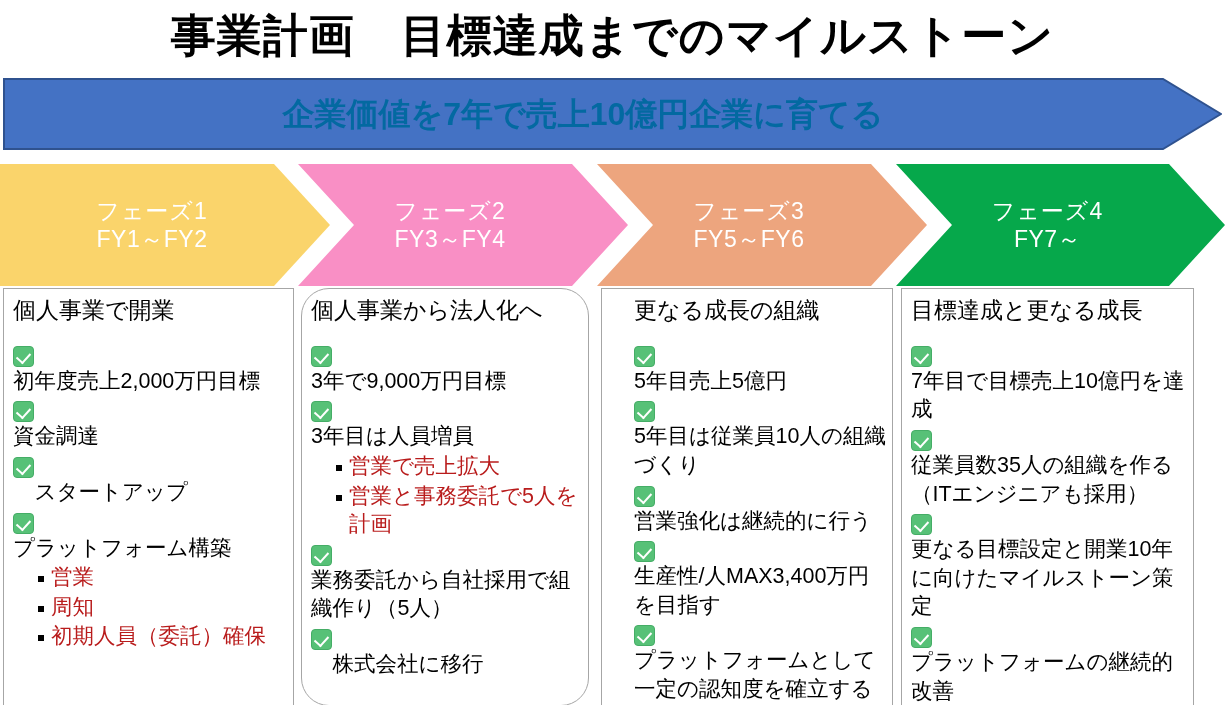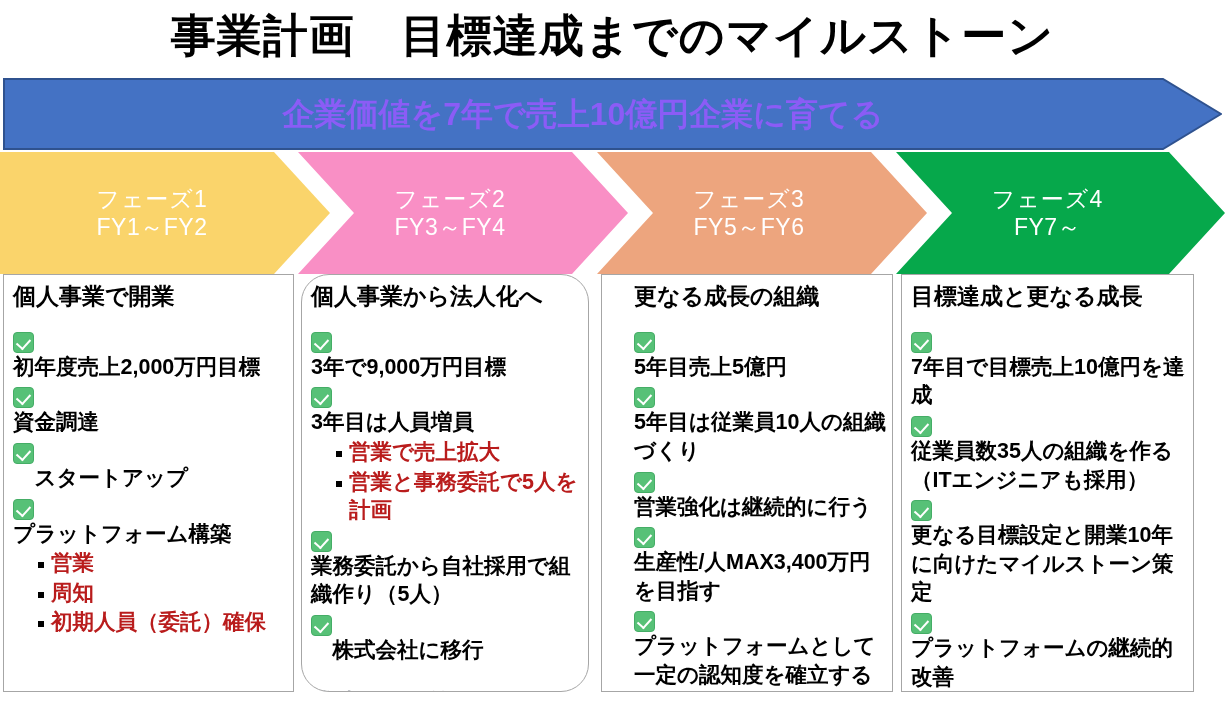--- a/index.html
+++ b/index.html
@@ -53,35 +53,35 @@
   .goal-banner-text {
     position: absolute;
     left: 0;
     top: 0;
     width: 1160px;
     height: 72px;
     line-height: 72px;
     text-align: center;
     font-size: 32px;
     font-weight: bold;
-    color: #8b5cf6;
+    color: #0369a1;
     white-space: nowrap;
   }
 
   
   .phase-row {
     position: absolute;
     left: 0;
     top: 152px;
     width: 1225px;
     height: 122px;
   }
   .phase {
     position: absolute;
-    top: 0;
+    top: 12px;
     height: 122px;
   }
   .phase svg {
     position: absolute;
     left: 0; top: 0;
     width: 100%; height: 100%;
     display: block;
   }
   .phase-label {
     position: absolute;
@@ -105,24 +105,23 @@
   .phase-years {
     font-size: 23px;
     letter-spacing: 0.5px;
     white-space: nowrap;
   }
 
   
   .columns {
     position: absolute;
     left: 0;
-    top: 274px;
+    top: 288px;
     width: 1225px;
     height: 418px;
-    font-weight: bold;
   }
   .col {
     position: absolute;
     top: 0;
     height: 418px;
     border: 1px solid #a6a6a6;
     background: #ffffff;
     padding: 7px 6px 6px 9px;
     overflow: hidden;
   }

